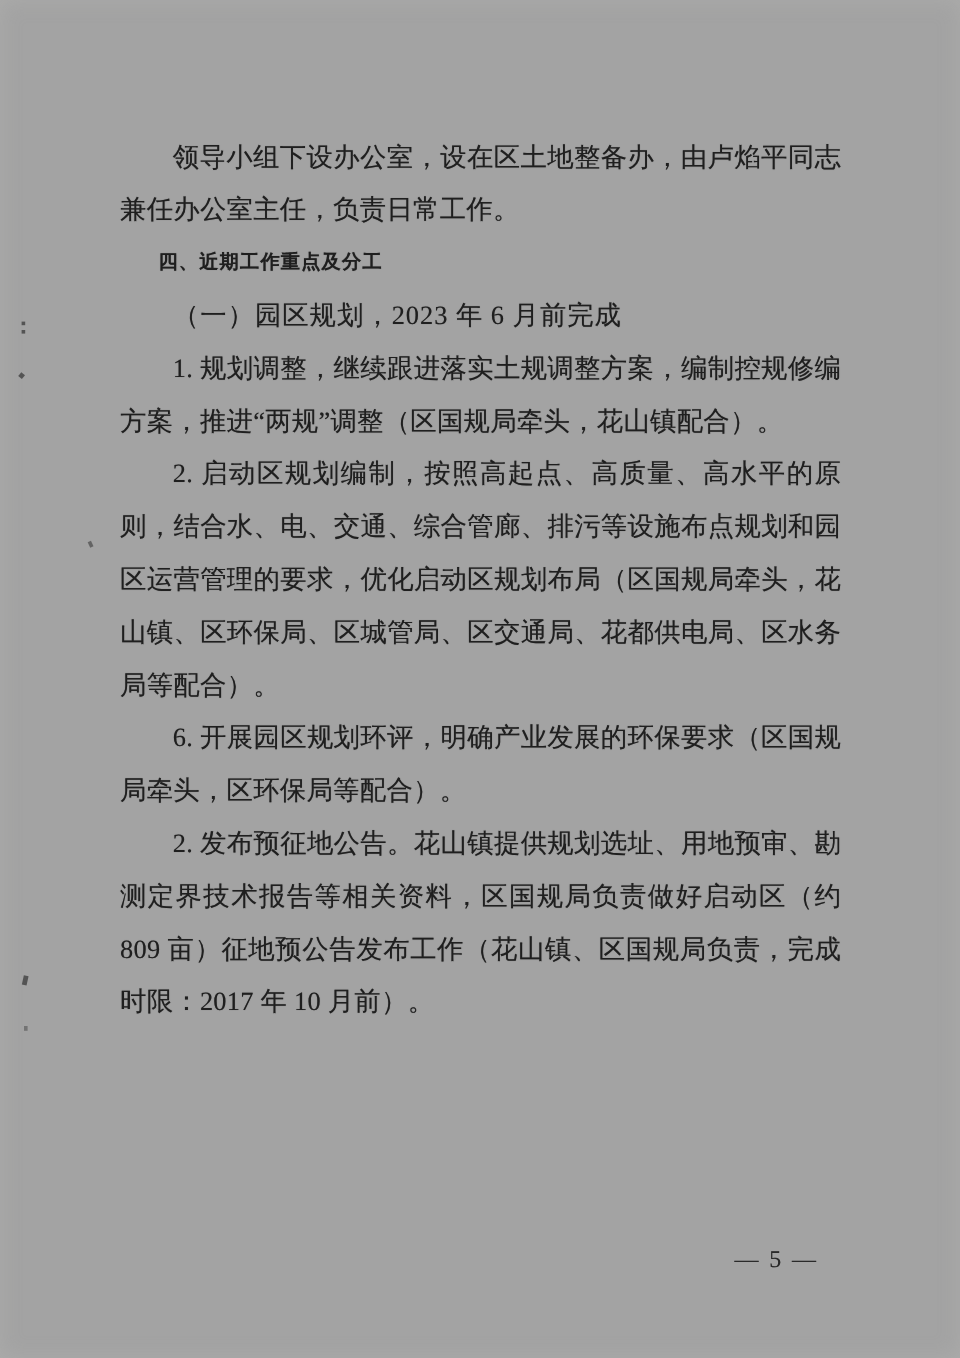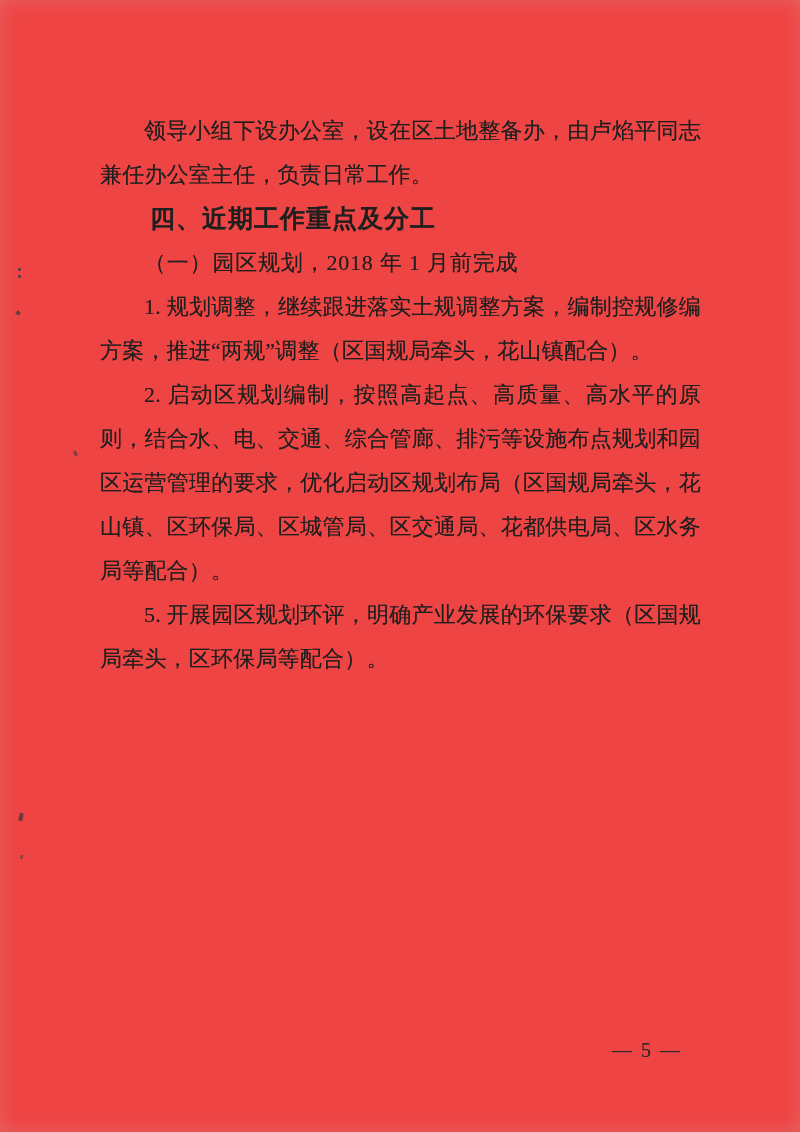--- a/index.html
+++ b/index.html
@@ -4,21 +4,21 @@
 <style>
   html, body {
     margin: 0;
     padding: 0;
     background: #ffffff;
   }
   .page {
     position: relative;
     width: 800px;
     height: 1132px;
-    background: #ef4444;
+    background: #a3a3a3;
     overflow: hidden;
     box-shadow: inset 0 0 18px rgba(200,200,195,0.25);
     font-family: "Liberation Serif", "DejaVu Serif", serif;
   }
   .content {
     position: absolute;
     left: 100px;
     top: 109px;
     width: 601px;
   }
@@ -26,23 +26,23 @@
     margin: 0;
     font-size: 22px;
     line-height: 44px;
     color: #1f1f1f;
     text-align: justify;
     text-indent: 2em;
     text-shadow: 0 0 0.6px rgba(30,30,30,0.55);
     letter-spacing: 0.2px;
   }
   .content p.section-heading {
-    font-family: Liberation Serif, serif;
+    font-family: Liberation Mono, monospace;
     font-weight: bold;
-    font-size: 25px;
+    font-size: 16px;
     text-align: left;
     letter-spacing: 1px;
   }
   .content p.subsection-heading {
     text-align: left;
     letter-spacing: 0.8px;
   }
   .page-number {
     position: absolute;
     left: 612px;
@@ -68,24 +68,25 @@
   .sp5 { left: 20px; top: 855px; width: 3px; height: 4px; opacity: 0.45; }
 </style>
 </head>
 <body>
 
 <div class="page">
 
   <div class="content">
     <p class="body">领导小组下设办公室，设在区土地整备办，由卢焰平同志兼任办公室主任，负责日常工作。</p>
     <p class="section-heading">四、近期工作重点及分工</p>
-    <p class="subsection-heading">（一）园区规划，2018 年 1 月前完成</p>
+    <p class="subsection-heading">（一）园区规划，2023 年 6 月前完成</p>
     <p class="body">1. 规划调整，继续跟进落实土规调整方案，编制控规修编方案，推进“两规”调整（区国规局牵头，花山镇配合）。</p>
     <p class="body">2. 启动区规划编制，按照高起点、高质量、高水平的原则，结合水、电、交通、综合管廊、排污等设施布点规划和园区运营管理的要求，优化启动区规划布局（区国规局牵头，花山镇、区环保局、区城管局、区交通局、花都供电局、区水务局等配合）。</p>
-    <p class="body">5. 开展园区规划环评，明确产业发展的环保要求（区国规局牵头，区环保局等配合）。</p>
+    <p class="body">6. 开展园区规划环评，明确产业发展的环保要求（区国规局牵头，区环保局等配合）。</p>
+    <p class="body">2. 发布预征地公告。花山镇提供规划选址、用地预审、勘测定界技术报告等相关资料，区国规局负责做好启动区（约 809 亩）征地预公告发布工作（花山镇、区国规局负责，完成时限：2017 年 10 月前）。</p>
   </div>
 
   <div class="page-number">— 5 —</div>
 
   <div class="speckle sp1"></div>
   <div class="speckle sp2"></div>
   <div class="speckle sp3"></div>
   <div class="speckle sp4"></div>
   <div class="speckle sp5"></div>
 

